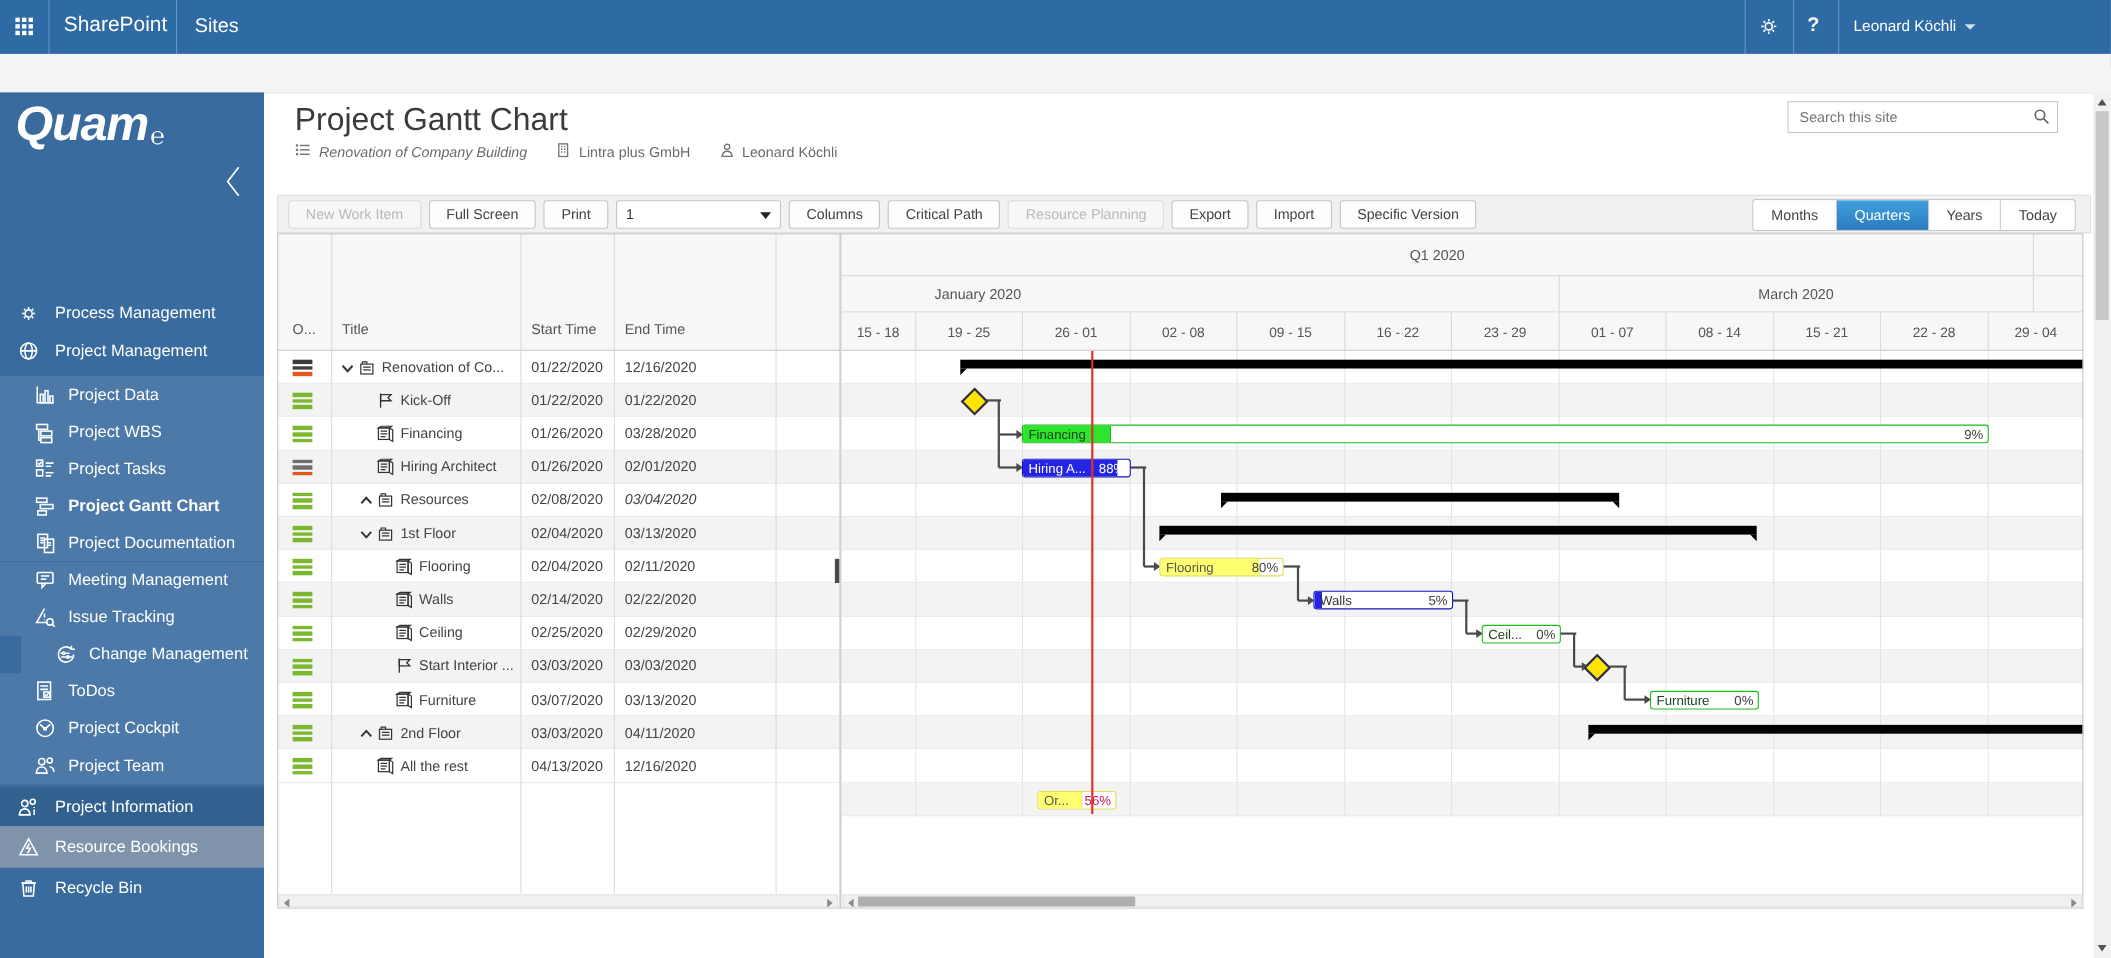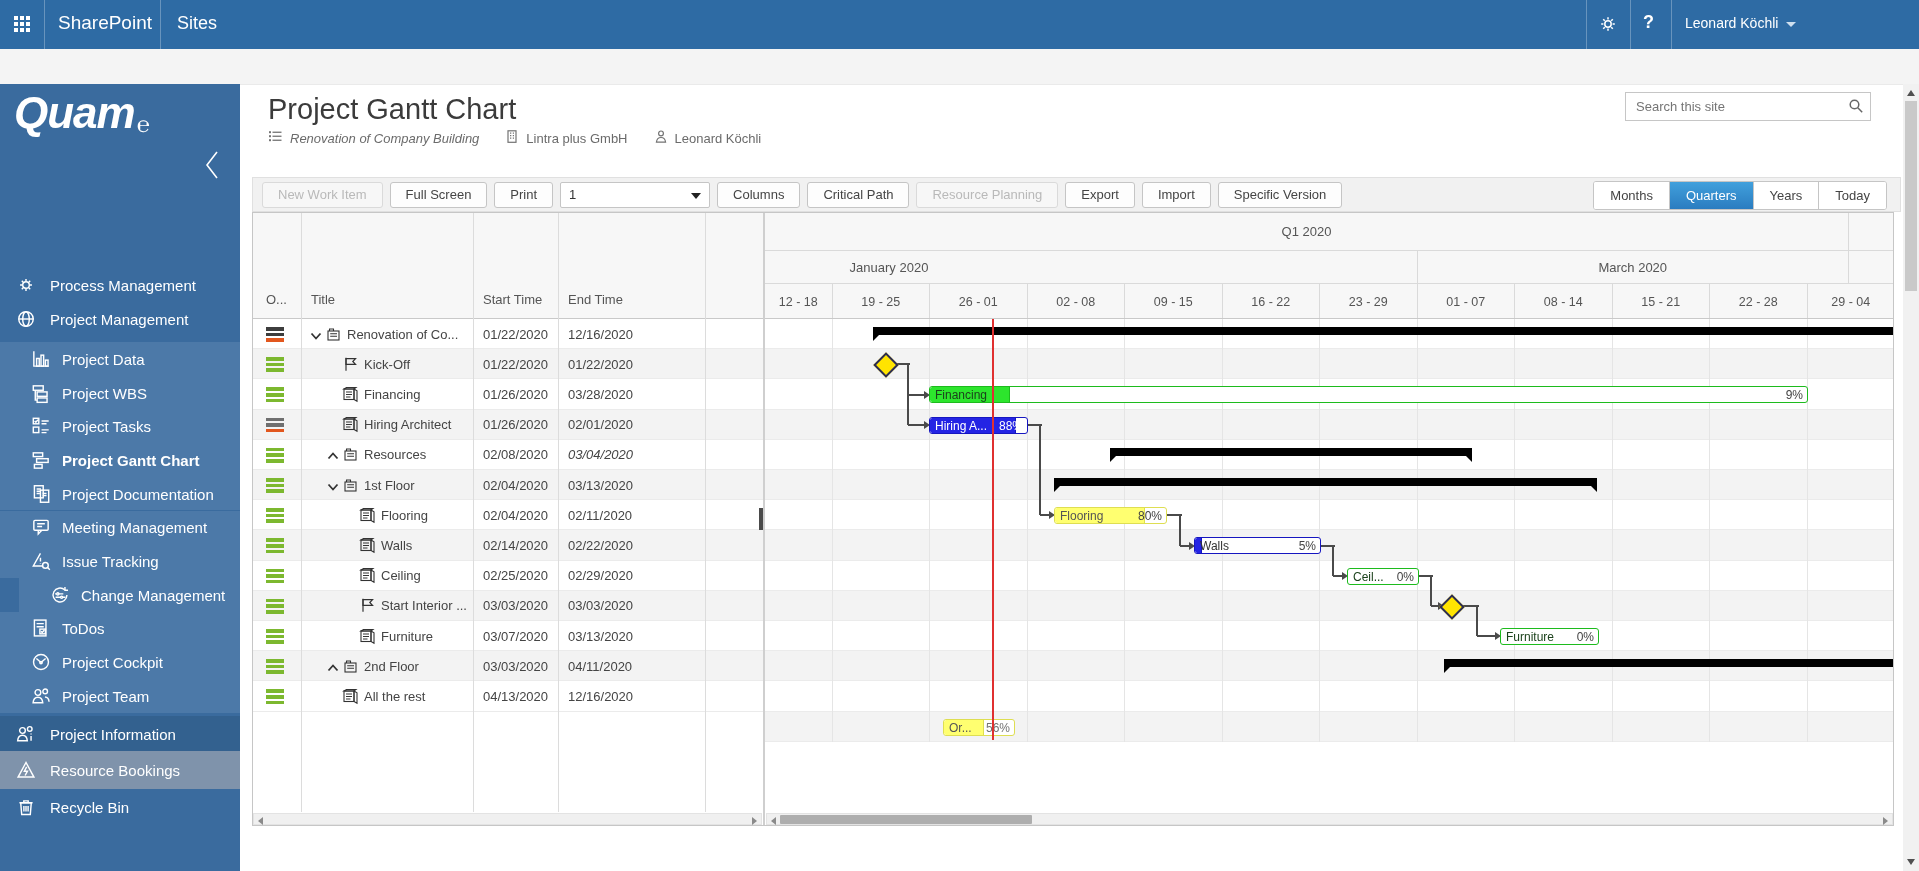--- a/index.html
+++ b/index.html
@@ -578,21 +578,21 @@
       </div>
     </div>
   <div class="abs" id="gantt-header">
       <div class="hdr-cell" style="left: 0px; top: 0px; width: 1083px; height: 38px; border-left: 0px;">Q1 2020</div>
       <div class="hdr-cell" style="left: 1083px; top: 0px; width: 46px; height: 38px;"></div>
       <div class="hdr-row-line" style="top: 38px;"></div>
       <div class="hdr-cell" style="left: 0px; top: 39px; width: 248px; height: 32px; border-left: 0px;">January 2020</div>
       <div class="hdr-cell" style="left: 651.5px; top: 39px; width: 431.5px; height: 32px;">March 2020</div>
       <div class="hdr-cell" style="left: 1083px; top: 39px; width: 46px; height: 32px;"></div>
       <div class="hdr-row-line" style="top: 71px;"></div>
-      <div class="hdr-cell" style="left: 0px; top: 72px; width: 66.5px; height: 35px; font-size: 12.5px; border-left: 0px;">12 - 18</div>
+      <div class="hdr-cell" style="left: 0px; top: 72px; width: 66.5px; height: 35px; font-size: 12.5px; border-left: 0px;">15 - 18</div>
       <div class="hdr-cell" style="left: 66.5px; top: 72px; width: 97.5px; height: 35px; font-size: 12.5px;">19 - 25</div>
       <div class="hdr-cell" style="left: 164px; top: 72px; width: 97.5px; height: 35px; font-size: 12.5px;">26 - 01</div>
       <div class="hdr-cell" style="left: 261.5px; top: 72px; width: 97.5px; height: 35px; font-size: 12.5px;">02 - 08</div>
       <div class="hdr-cell" style="left: 359px; top: 72px; width: 97.5px; height: 35px; font-size: 12.5px;">09 - 15</div>
       <div class="hdr-cell" style="left: 456.5px; top: 72px; width: 97.5px; height: 35px; font-size: 12.5px;">16 - 22</div>
       <div class="hdr-cell" style="left: 554px; top: 72px; width: 97.5px; height: 35px; font-size: 12.5px;">23 - 29</div>
       <div class="hdr-cell" style="left: 651.5px; top: 72px; width: 97.5px; height: 35px; font-size: 12.5px;">01 - 07</div>
       <div class="hdr-cell" style="left: 749px; top: 72px; width: 97.5px; height: 35px; font-size: 12.5px;">08 - 14</div>
       <div class="hdr-cell" style="left: 846.5px; top: 72px; width: 97.5px; height: 35px; font-size: 12.5px;">15 - 21</div>
       <div class="hdr-cell" style="left: 944px; top: 72px; width: 97.5px; height: 35px; font-size: 12.5px;">22 - 28</div>
@@ -691,21 +691,21 @@
       <div class="gbar" style="left: 735px; top: 309px; width: 97px; border-color: rgb(29, 187, 29);">
         <div class="blabel" style="color: rgb(28, 66, 28);">Furniture</div>
         <div class="bpct" style="color: rgb(68, 68, 68);">0%</div>
       </div>
       <div class="gsum" style="left: 679px; top: 340.2px; width: 450px;">
         <div class="tl"></div>
       </div>
       <div class="gbar" style="left: 178px; top: 399.6px; width: 70px; border-color: rgb(222, 222, 82);">
         <div class="fill" style="width: 39px; background: rgb(255, 255, 112); border-right: 1px solid rgb(222, 222, 82);"></div>
         <div class="blabel" style="color: rgb(85, 85, 85);">Or...</div>
-        <div class="bpct" style="color: #737373;">56%</div>
+        <div class="bpct" style="color: #be185d;">56%</div>
       </div>
       <div style="position: absolute; left: 227px; top: 0px; width: 2px; height: 421px; background: rgb(224, 48, 48); z-index: 20;"></div>
     </div>
   <div class="abs" id="splitter"></div>
   <div class="abs" id="split-handle"></div>
   <div class="abs" id="grid-frame"></div>
 
   <div class="hsb" id="hsb-table" style="left:253px;top:813px;width:509px;">
     <div class="sb-ar ar-l" style="left:4px"></div>
     <div class="sb-ar ar-r" style="right:4px"></div>

